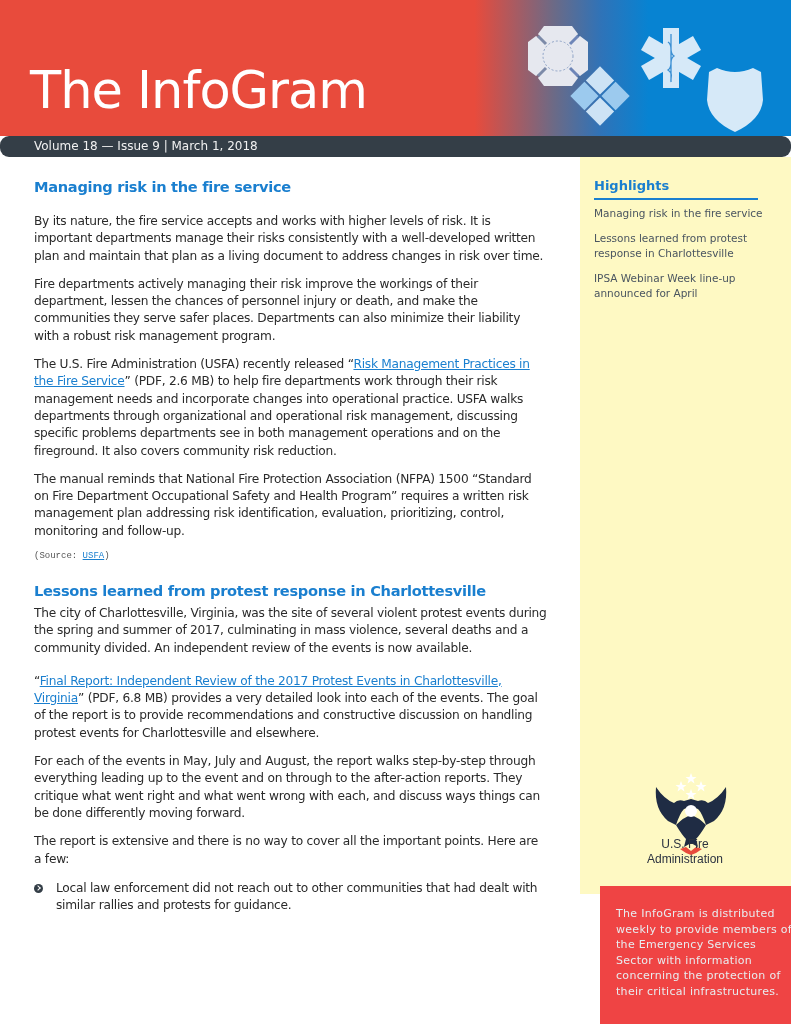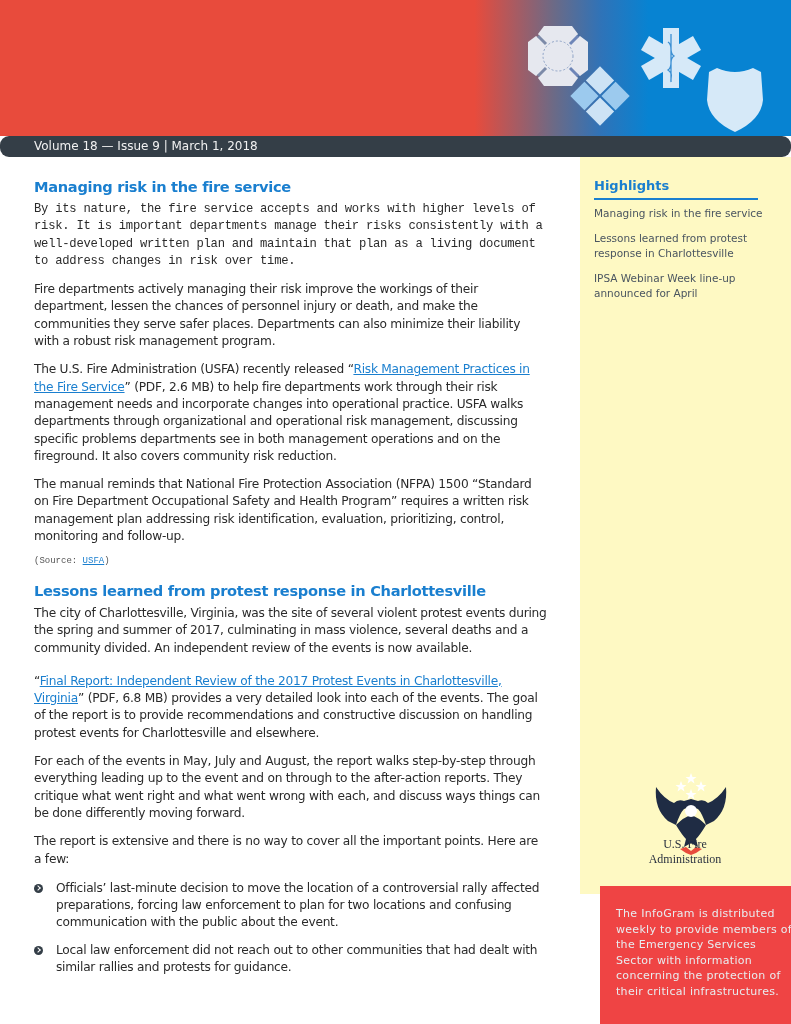--- a/index.html
+++ b/index.html
@@ -53,21 +53,21 @@
   .hl-rule { position: absolute; left: 14px; top: 41px; width: 164px; height: 2px; background: #1a7fcf; }
   .hl-list { position: absolute; left: 14px; top: 49px; width: 170px; }
   .hl-item {
     font-family: "DejaVu Sans", sans-serif; font-size: 10.5px; line-height: 15px; color: #4a5560;
     margin-bottom: 10px; cursor: pointer;
   }
 
   .logo { position: absolute; left: 66px; top: 612px; width: 90px; height: 110px; }
   .logo-text {
     position: absolute; left: 20px; top: 680px; width: 170px; text-align: center;
-    font-family: Liberation Serif, serif; font-size: 12px; line-height: 15px; color: #2b3240;
+    font-family: Liberation Sans, sans-serif; font-size: 12px; line-height: 15px; color: #2b3240;
   }
 
   .main { position: absolute; left: 34px; top: 157px; width: 514px; }
   h2.section-title {
     font-family: "DejaVu Sans", sans-serif; font-weight: bold; font-size: 14.6px; color: #1a7fcf;
     letter-spacing: -0.3px; line-height: 20px;
   }
   p.body {
     font-family: "DejaVu Sans", sans-serif; font-size: 12.2px; line-height: 17.3px; color: #2a2a2a;
     letter-spacing: -0.25px; word-spacing: 0px;
@@ -83,20 +83,21 @@
   }
   .bullet-icon::after {
     content: ""; position: absolute; left: 2px; top: 2.5px; width: 3px; height: 3px;
     border-right: 1.4px solid #fff; border-top: 1.4px solid #fff; transform: rotate(45deg);
   }
 </style>
 </head>
 <body>
 
 <div class="header">
+  <div class="title">The InfoGram</div>
 
   <svg class="icons" viewBox="0 0 281 122">
 
     <g transform="translate(48,42)">
       <path d="M-14,-30 L14,-30 L20,-22 L14,-14 L22,-20 L30,-14 L30,14 L22,20 L14,14 L20,22 L14,30 L-14,30 L-20,22 L-14,14 L-22,20 L-30,14 L-30,-14 L-22,-20 L-14,-14 L-20,-22 Z" fill="#e6e8ef"></path>
       <line x1="-20" y1="-20" x2="-12" y2="-12" stroke="#7c8aa8" stroke-width="3"></line>
       <line x1="20" y1="-20" x2="12" y2="-12" stroke="#6f86b8" stroke-width="3"></line>
       <line x1="-20" y1="20" x2="-12" y2="12" stroke="#7c8aa8" stroke-width="3"></line>
       <line x1="20" y1="20" x2="12" y2="12" stroke="#6f86b8" stroke-width="3"></line>
       <circle cx="0" cy="0" r="15" fill="none" stroke="#8da2c6" stroke-width="1" stroke-dasharray="2,2"></circle>
@@ -122,44 +123,40 @@
   </svg>
 </div>
 
 <div class="issue-bar">
   <div class="issue-text">Volume 18 — Issue 9 | March 1, 2018</div>
 </div>
 
 <div class="main">
   <article style="position:absolute; top:20px; left:0; width:514px;">
     <h2 class="section-title">Managing risk in the fire service</h2>
-    <p class="body" style="margin-top:4px;font-family:Liberation Mono, monospace;">By its nature, the fire service accepts and works with higher levels of risk. It is important departments manage their risks consistently with a well-developed written plan and maintain that plan as a living document to address changes in risk over time.</p>
+    <p class="body" style="margin-top:16px;">By its nature, the fire service accepts and works with higher levels of risk. It is important departments manage their risks consistently with a well-developed written plan and maintain that plan as a living document to address changes in risk over time.</p>
     <p class="body" style="margin-top:11px;">Fire departments actively managing their risk improve the workings of their department, lessen the chances of personnel injury or death, and make the communities they serve safer places. Departments can also minimize their liability with a robust risk management program.</p>
     <p class="body" style="margin-top:11px;">
       <span>The U.S. Fire Administration (USFA) recently released “</span><a class="link">Risk Management Practices in the Fire Service</a><span>” (PDF, 2.6 MB) to help fire departments work through their risk management needs and incorporate changes into operational practice. USFA walks departments through organizational and operational risk management, discussing specific problems departments see in both management operations and on the fireground. It also covers community risk reduction.</span>
     </p>
     <p class="body" style="margin-top:11px;">The manual reminds that National Fire Protection Association (NFPA) 1500 “Standard on Fire Department Occupational Safety and Health Program” requires a written risk management plan addressing risk identification, evaluation, prioritizing, control, monitoring and follow-up.</p>
     <p class="source" style="margin-top:10px;">
       <span>(Source: </span><a class="link">USFA</a><span>)</span>
     </p>
   </article>
 
   <article style="position:absolute; top:424px; left:0; width:514px;">
     <h2 class="section-title">Lessons learned from protest response in Charlottesville</h2>
     <p class="body" style="margin-top:4px;">The city of Charlottesville, Virginia, was the site of several violent protest events during the spring and summer of 2017, culminating in mass violence, several deaths and a community divided. An independent review of the events is now available.</p>
     <p class="body" style="margin-top:16px;">
       <span>“</span><a class="link">Final Report: Independent Review of the 2017 Protest Events in Charlottesville, Virginia</a><span>” (PDF, 6.8 MB) provides a very detailed look into each of the events. The goal of the report is to provide recommendations and constructive discussion on handling protest events for Charlottesville and elsewhere.</span>
     </p>
     <p class="body" style="margin-top:11px;">For each of the events in May, July and August, the report walks step-by-step through everything leading up to the event and on through to the after-action reports. They critique what went right and what went wrong with each, and discuss ways things can be done differently moving forward.</p>
     <p class="body" style="margin-top:11px;">The report is extensive and there is no way to cover all the important points. Here are a few:</p>
     <ul class="bullets" style="margin-top:12px;">
-      <li>
-        <span class="bullet-icon"></span>
-        <p class="body">Officials’ last-minute decision to move the location of a controversial rally affected preparations, forcing law enforcement to plan for two locations and confusing communication with the public about the event.</p>
-      </li>
       <li>
         <span class="bullet-icon"></span>
         <p class="body">Local law enforcement did not reach out to other communities that had dealt with similar rallies and protests for guidance.</p>
       </li>
     </ul>
   </article>
 </div>
 
 <div class="sidebar">
   <div class="hl-title">Highlights</div>

